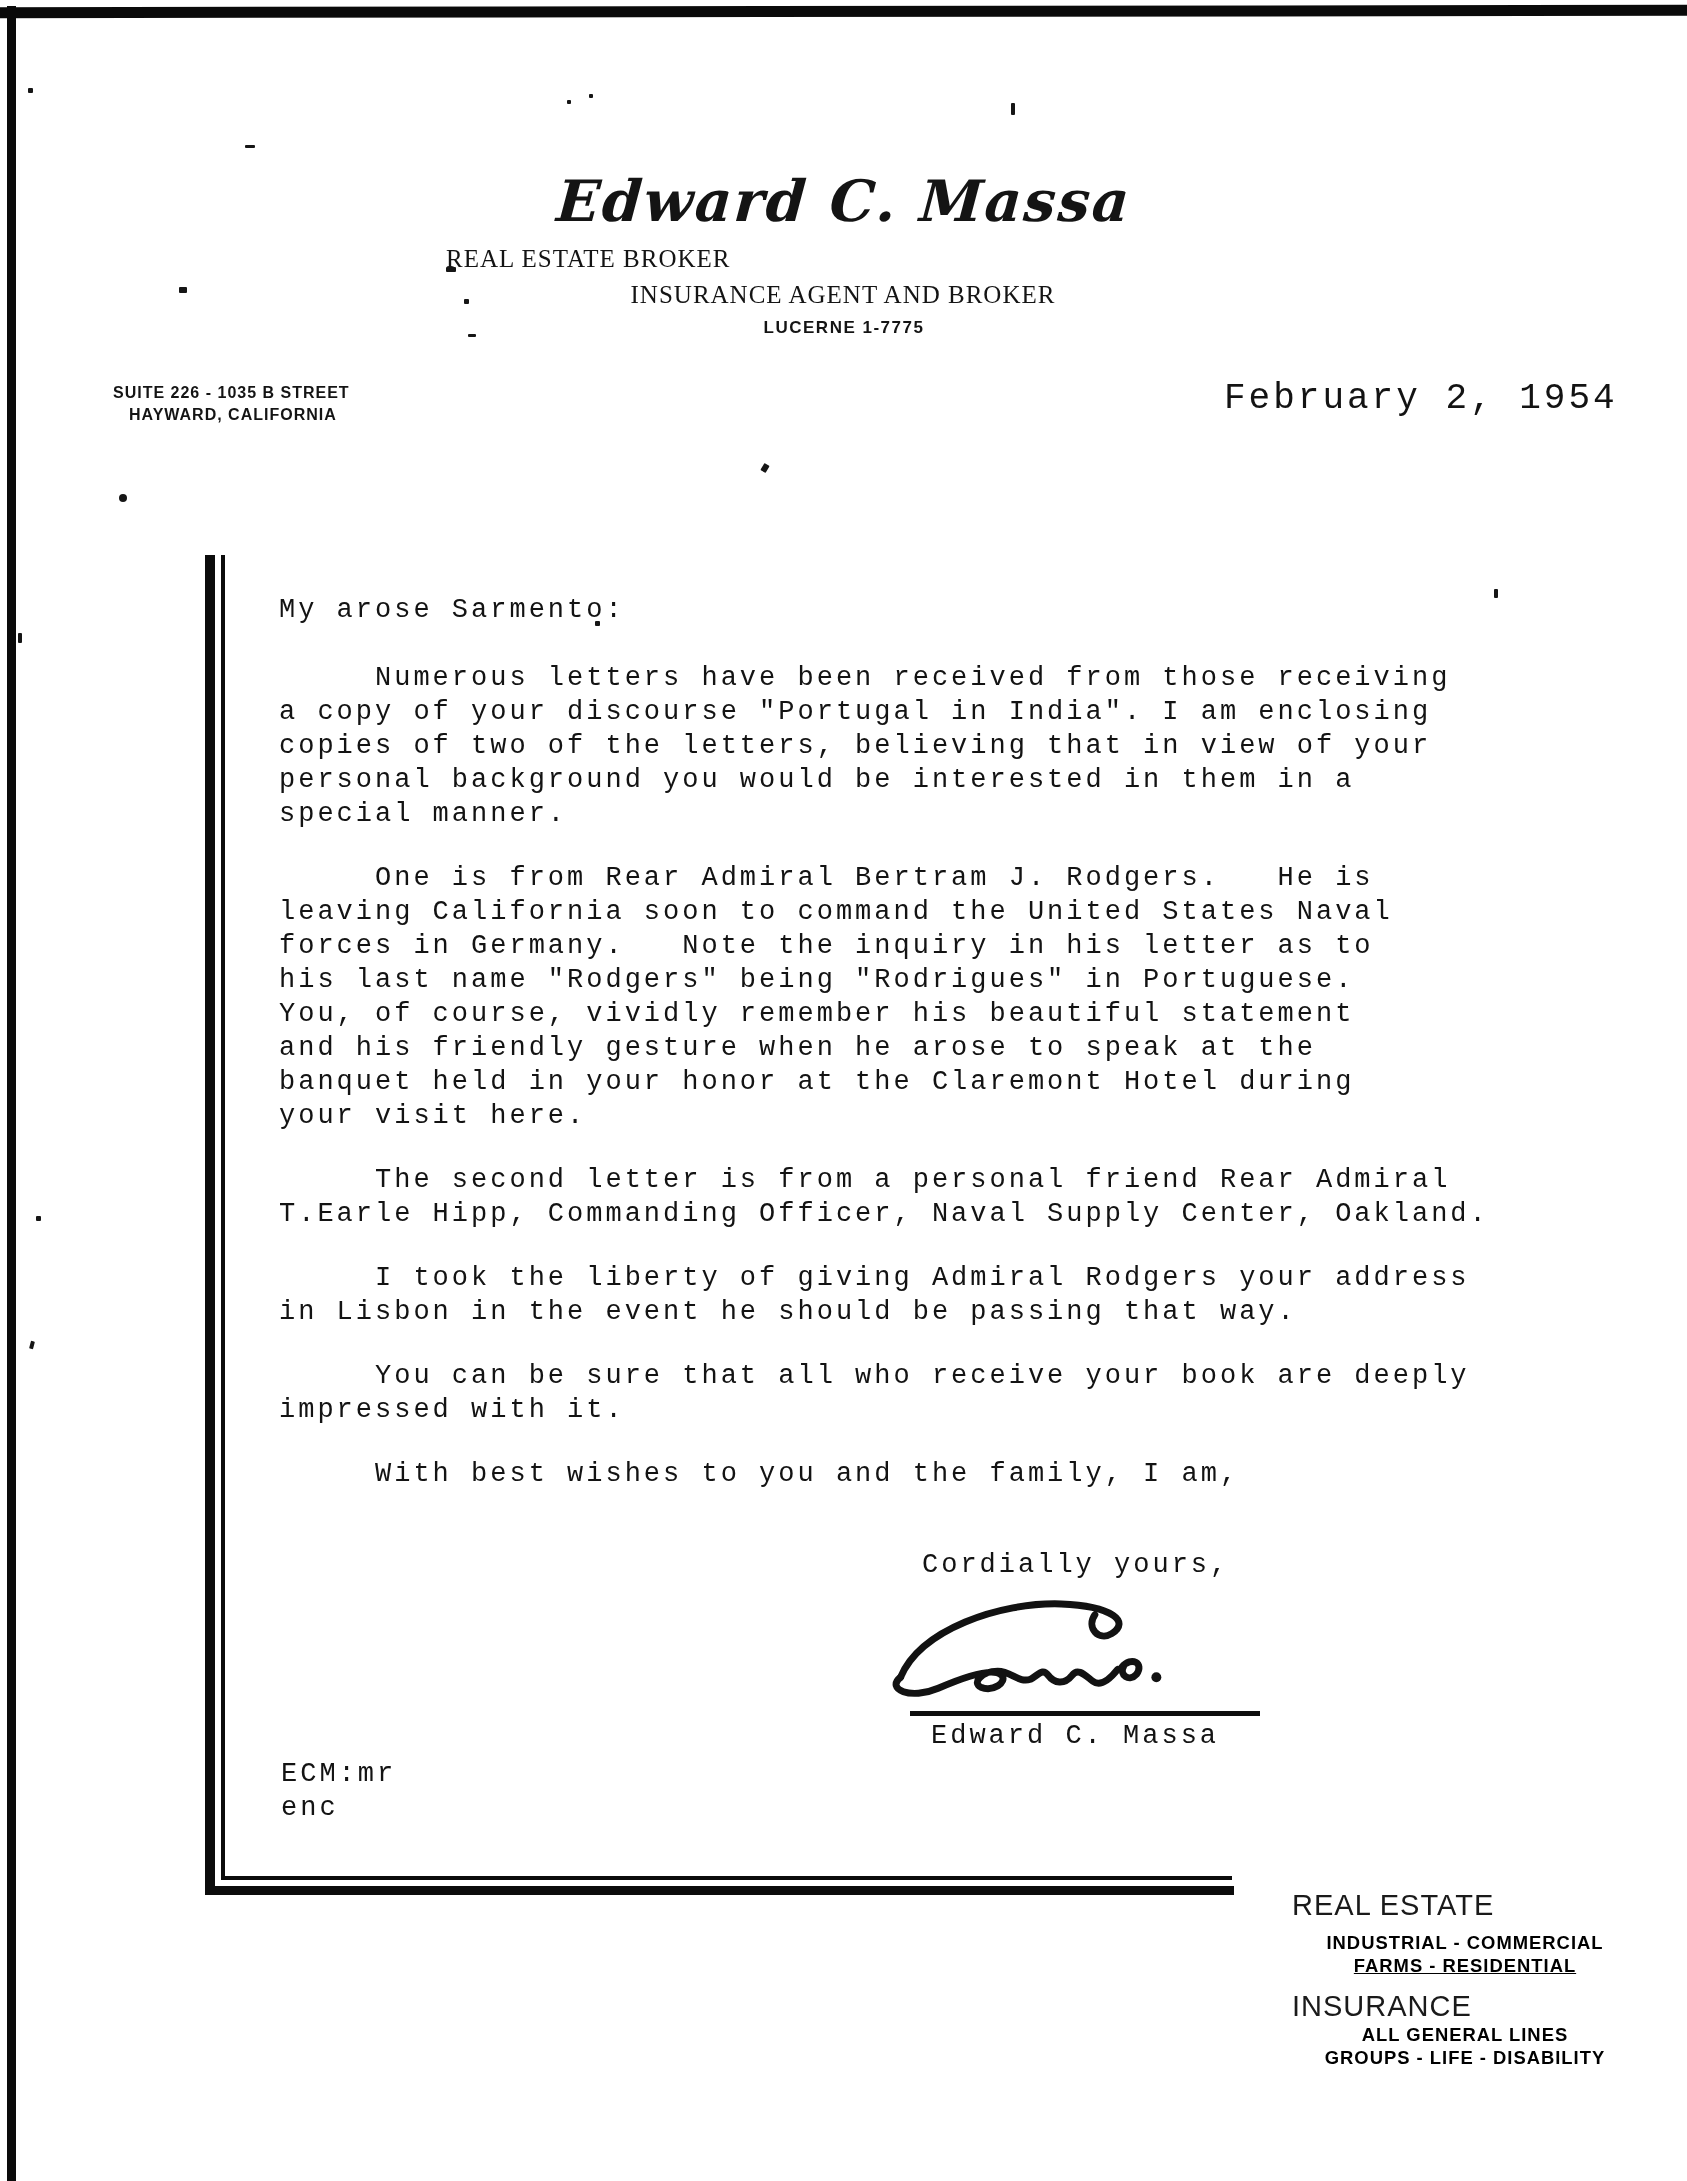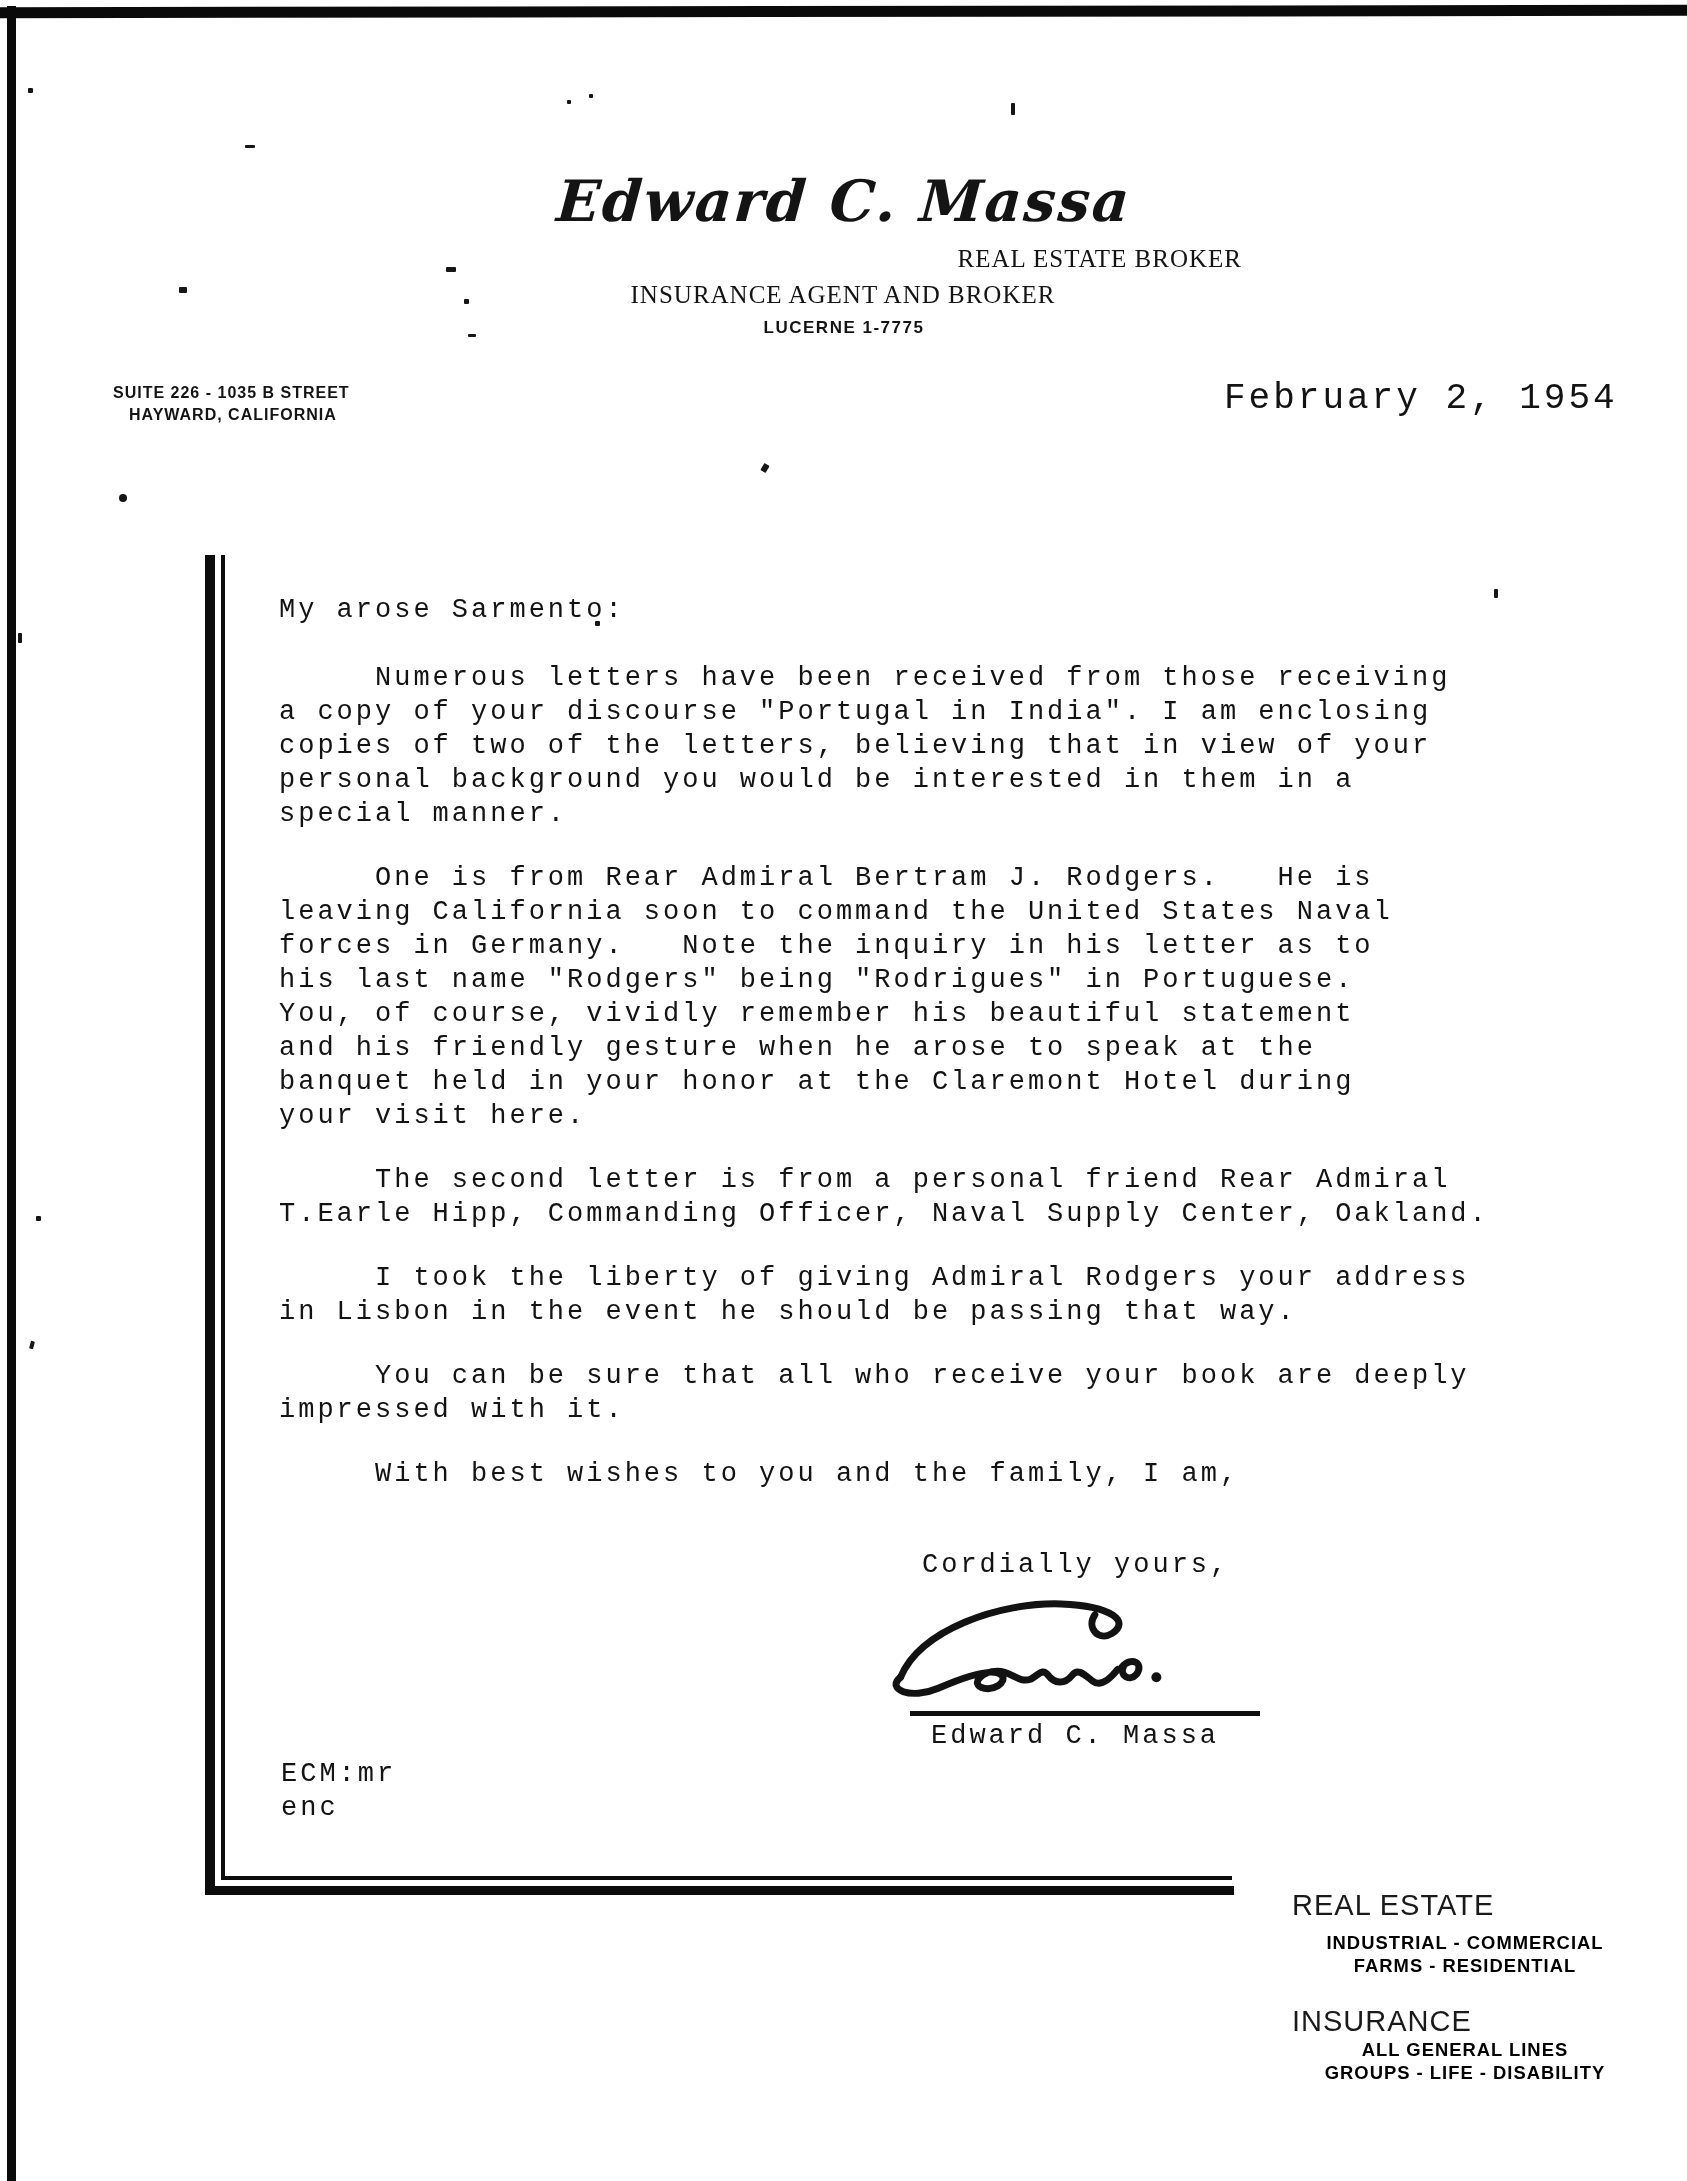--- a/index.html
+++ b/index.html
@@ -21,21 +21,21 @@
   
   .lh-name {
     position: absolute; left: 446px; top: 167px; width: 796px;
     text-align: center;
     font-family: "DejaVu Serif", serif;
     font-style: italic; font-weight: bold;
     font-size: 57px; letter-spacing: 2px;
     transform: skewX(-4deg);
   }
   .lh-line1 {
-    position: absolute; left: 446px; top: 245px; width: 796px; text-align: right;
+    position: absolute; left: 446px; top: 245px; width: 796px; text-align: left;
     font-family: "Liberation Serif", serif;
     font-size: 25px; letter-spacing: 1px; font-weight: 500;
   }
   .lh-line2 {
     position: absolute; left: 445px; top: 281px; width: 796px; text-align: center;
     font-family: "Liberation Serif", serif;
     font-size: 25px; letter-spacing: 1px; font-weight: 500;
   }
   .lh-phone {
     position: absolute; left: 446px; top: 318px; width: 796px; text-align: center;
@@ -72,21 +72,21 @@
   .signature { position: absolute; left: 872px; top: 1594px; width: 299px; height: 117px; }
   .sig-underline { position: absolute; left: 910px; top: 1711px; width: 350px; height: 5px; background: #0e0e0e; }
   .signed-name { position: absolute; left: 931px; top: 1719px; }
   .reference { position: absolute; left: 281px; top: 1757px; }
 
   
   .footer { position: absolute; left: 1292px; top: 1889px; width: 346px; }
   .f-head { font-size: 29px; letter-spacing: 1px; color: #1a1a1a; }
   .f-sub  { font-size: 18.4px; letter-spacing: 1px; text-align: center; line-height: 23px; font-weight: bold; color: #000000; }
   .f-head.re  { margin-bottom: 9px; }
-  .f-sub.re2  { margin-bottom: 28px; }
+  .f-sub.re2  { margin-bottom: 13px; text-decoration: underline; }
   .f-head.ins { }
 </style>
 </head>
 <body>
 
 <div class="page">
 
   <div class="edge-top"></div>
   <div class="edge-left"></div>
 

